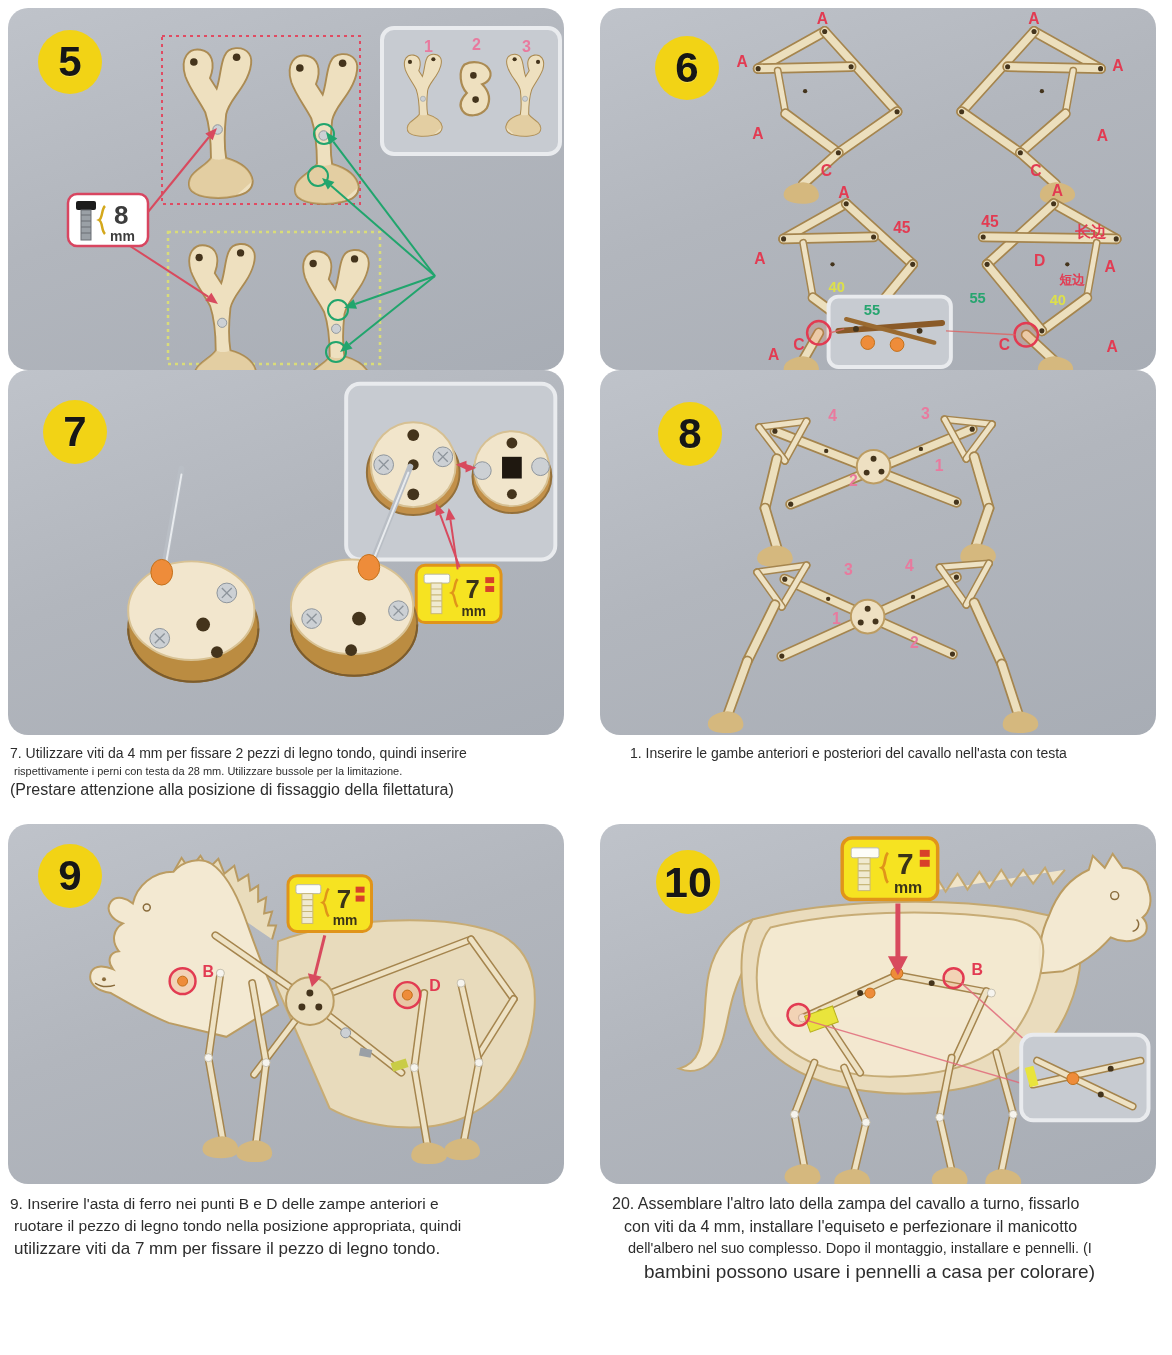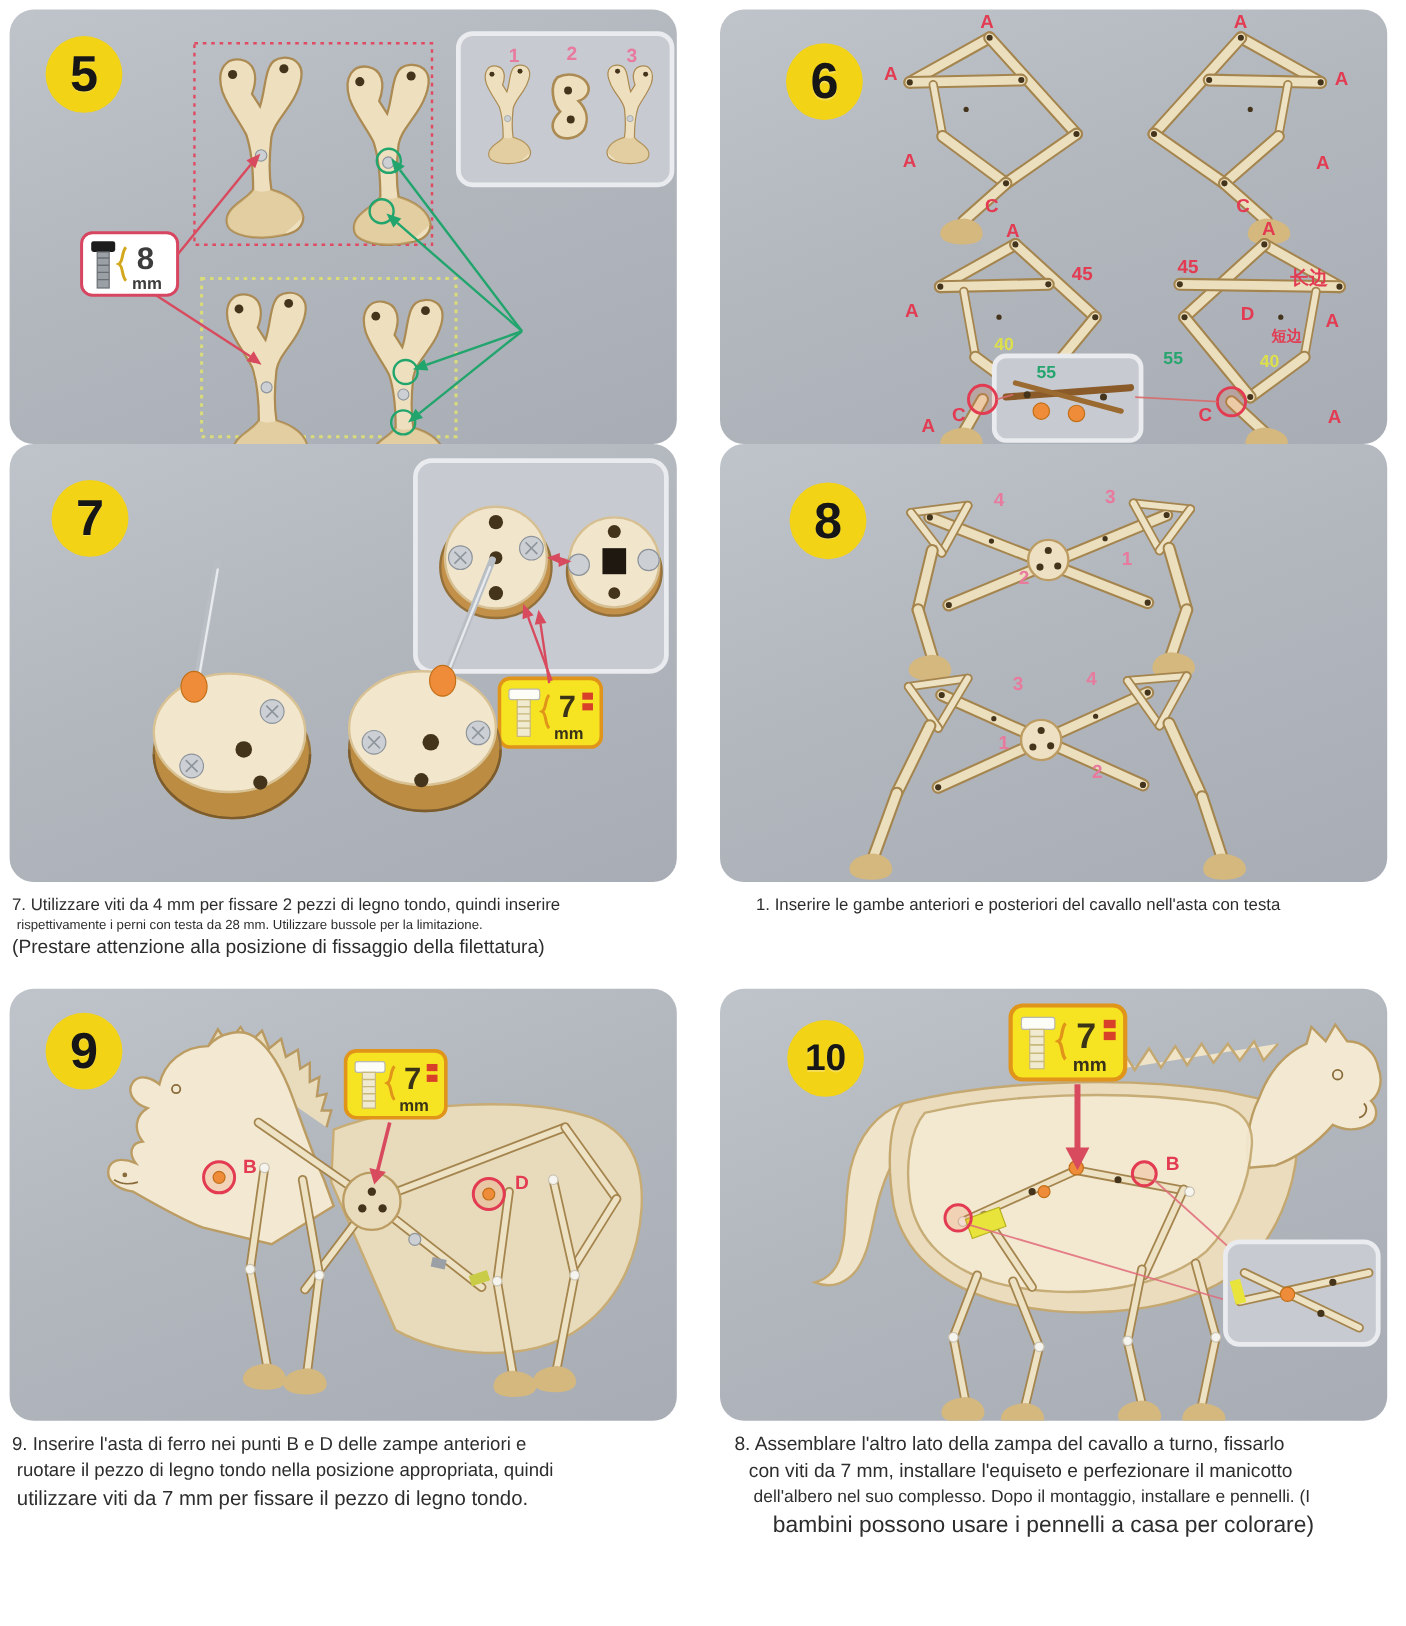--- a/index.html
+++ b/index.html
@@ -19,21 +19,21 @@
   }
   .h362{height:362px}.h365{height:365px}.h360{height:360px}
   .caph82{height:82px}.caph80{height:80px}.caph95{height:95px}
   .panel svg{display:block;width:100%;height:100%;}
   .badge{
     position:absolute;width:64px;height:64px;border-radius:50%;
     background:#f2d315;color:#161616;font-weight:bold;font-size:42px;
     display:flex;align-items:center;justify-content:center;
     text-shadow:0 1px 0 rgba(255,255,255,.25);
   }
-  .badge-wide{font-size:31px;text-align:right;}
+  .badge-wide{font-size:43px;text-align:right;}
   .caption{padding-top:9px;}
   .cap-line{line-height:1.42;white-space:nowrap;}
   .c13{font-size:11px}.c14{font-size:14px}.c145{font-size:14.5px}
   .c15{font-size:15px}.c155{font-size:15.5px}.c16{font-size:16px}
   .c17{font-size:17px}.c19{font-size:19px}
 
   
   svg{font-family:"Liberation Sans",sans-serif;}
   .wood{fill:#eee0bf;stroke:#ab8b53;stroke-width:2;}
   .woodlight{fill:#f3e9d2;stroke:#bb9c62;stroke-width:2;}
@@ -697,20 +697,20 @@
           <text x="52" y="55" class="lblSmY" style="font-size:16px">mm</text>
         </g>
         <g>
           <line x1="296" y1="80" x2="296" y2="136" stroke="#d84a5e" stroke-width="5"></line>
           <polygon class="redhead" points="296,152 286,133 306,133"></polygon>
         </g>
       </svg>
       <div class="badge badge-wide" style="left:56px;top:26px">10</div>
     </div>
     <div class="caption caph95">
-      <div class="cap-line c16" style="padding-left:12px">8. Assemblare l'altro lato della zampa del cavallo a turno, fissarlo</div>
-      <div class="cap-line c16" style="padding-left:24px">con viti da 7 mm, installare l'equiseto e perfezionare il manicotto</div>
+      <div class="cap-line c16" style="padding-left:12px">20. Assemblare l'altro lato della zampa del cavallo a turno, fissarlo</div>
+      <div class="cap-line c16" style="padding-left:24px">con viti da 4 mm, installare l'equiseto e perfezionare il manicotto</div>
       <div class="cap-line c145" style="padding-left:28px">dell'albero nel suo complesso. Dopo il montaggio, installare e pennelli. (I</div>
       <div class="cap-line c19" style="padding-left:44px">bambini possono usare i pennelli a casa per colorare)</div>
     </div>
   </div>
 
 </div>
 
 </body></html>

